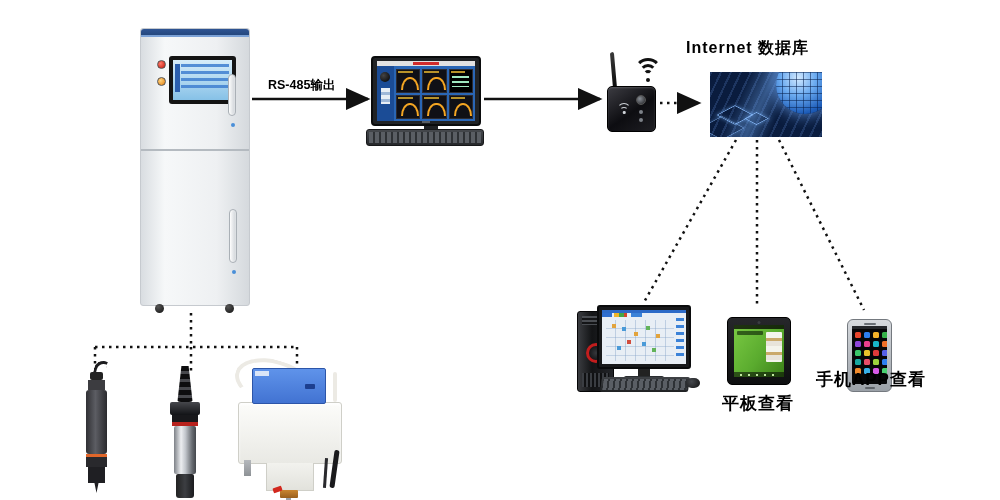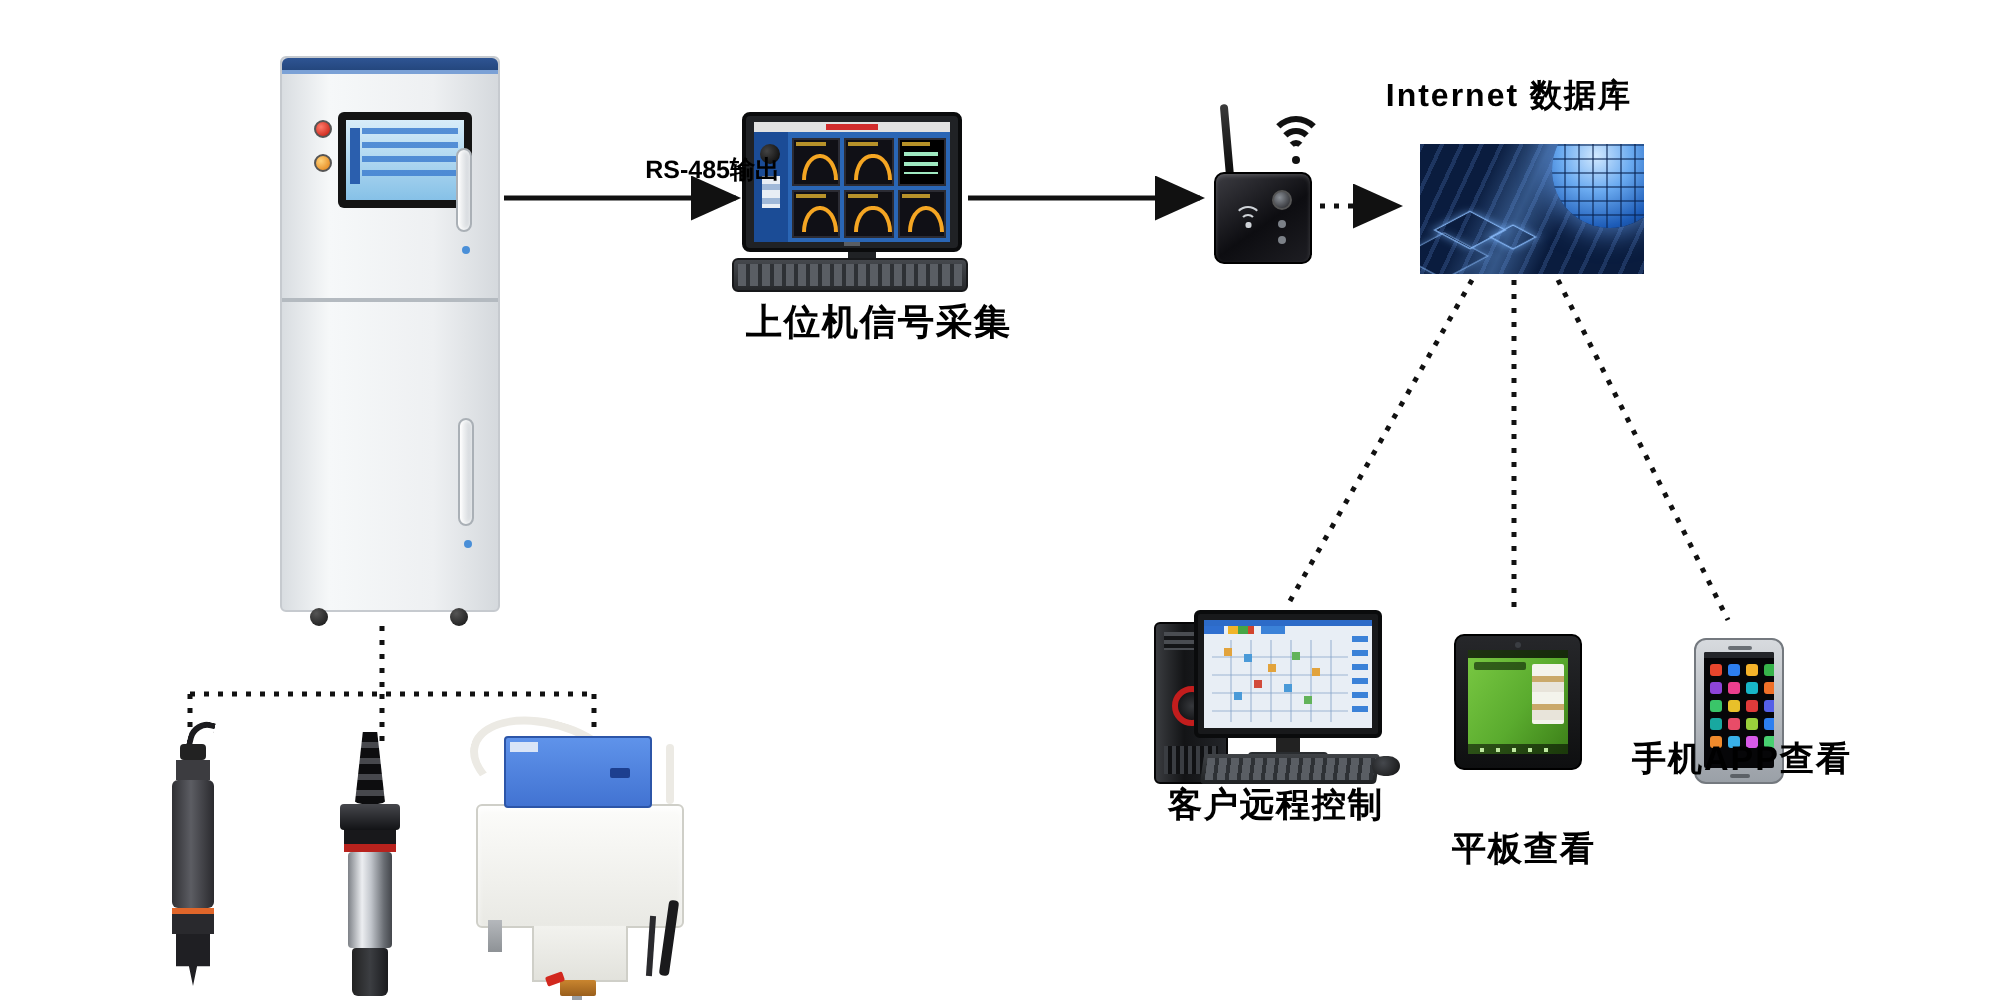--- a/index.html
+++ b/index.html
@@ -2,21 +2,21 @@
 <html style="--line: #111111; --cabinet-top-blue: #24477e; --monitor-screen-blue: #2a66b5; --gauge-orange: #f5a623; --globe-bg: #0a1c3e; --tablet-green: #5aab2e; --tower-ring-red: #c21d1d; --sampler-lid-blue: #4273d2; --probe-ring-orange: #e0662a; --valve-red: #d2281e;"><head>
 <meta charset="utf-8">
 <style>
   *{box-sizing:border-box;margin:0;padding:0}
   html,body{background:#fff}
   .stage{position:relative;width:1000px;height:500px;background:#fff;overflow:hidden;
          font-family:"Liberation Sans",sans-serif;color:#000}
   .stage svg.wires{position:absolute;left:0;top:0;z-index:0}
   .wires .solid{stroke:var(--line,#111);stroke-width:2.5;fill:none}
   .wires .dotted{stroke:var(--line,#111);stroke-width:2.5;fill:none;stroke-dasharray:2.5 4.5}
-  .lbl{position:absolute;z-index:3;text-align:right;font-weight:700;white-space:nowrap}
+  .lbl{position:absolute;z-index:3;text-align:left;font-weight:700;white-space:nowrap}
   .lbl-edge{font-size:12.5px}
   .lbl-cap{font-size:17px;letter-spacing:1px}
   .dev{position:absolute;z-index:2}
 
   
   .cabinet{left:140px;top:28px;width:110px;height:278px;border:1px solid #c6cacf;border-radius:3px;
            background:linear-gradient(90deg,#d9dde1,#f6f8f9 22%,#eef0f2 70%,#d5d9dd)}
   .cab-top{height:8px;border-radius:3px 3px 0 0;background:linear-gradient(#2e5493,var(--cabinet-top-blue,#24477e));
            border-bottom:2px solid #7ba1d6}
   .cab-btn{position:absolute;left:16px;width:9px;height:9px;border-radius:50%;border:1px solid #555}
@@ -259,21 +259,20 @@
         <div class="gpanel digital"></div>
         <div class="gpanel"></div>
         <div class="gpanel"></div>
         <div class="gpanel"></div>
       </div>
     </div>
   </div>
   <div class="dev mon-stand"></div>
   <div class="dev mon-base"></div>
   <div class="dev kb"></div>
-  <div class="lbl lbl-cap" style="left:356px;top:149px;width:150px;font-size:18px">上位机信号采集</div>
 
   <div class="dev antenna"></div>
   <div class="dev wifi">
     <i class="a1"></i>
       <i class="a2"></i>
       <i class="a3"></i>
       <span class="dot"></span>
   </div>
   <div class="dev wbox">
     <span class="mini">
@@ -303,31 +302,30 @@
       <div class="dtool"></div>
       <div class="dflow"></div>
       <span class="dbits"></span>
       <div class="dright"></div>
     </div>
   </div>
   <div class="dev dstand"></div>
   <div class="dev dbase"></div>
   <div class="dev dkb"></div>
   <div class="dev dmouse"></div>
-  <div class="lbl lbl-cap" style="left:556px;top:391px;width:136px">客户远程控制</div>
 
   <div class="dev tab">
     <div class="tscr">
       <div class="tbar"></div>
       <span class="ttop"></span>
       <span class="twid"></span>
       <div class="tdock"></div>
     </div>
   </div>
-  <div class="lbl lbl-cap" style="left:722px;top:413px;width:76px">平板查看</div>
+  <div class="lbl lbl-cap" style="left:722px;top:392px;width:76px">平板查看</div>
 
   <div class="dev ph">
     <div class="pscr">
       <div class="pstat"></div>
       <span class="appdot"></span>
     </div>
   </div>
   <div class="lbl lbl-cap" style="left:816px;top:368px;width:106px">手机APP查看</div>
 
   <div class="dev probe1">

